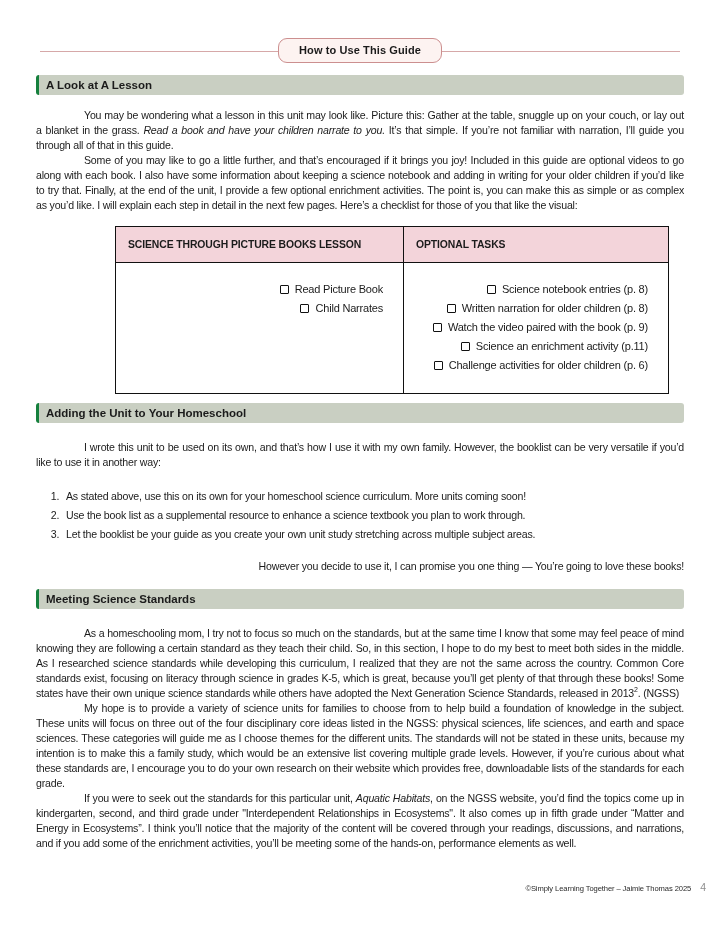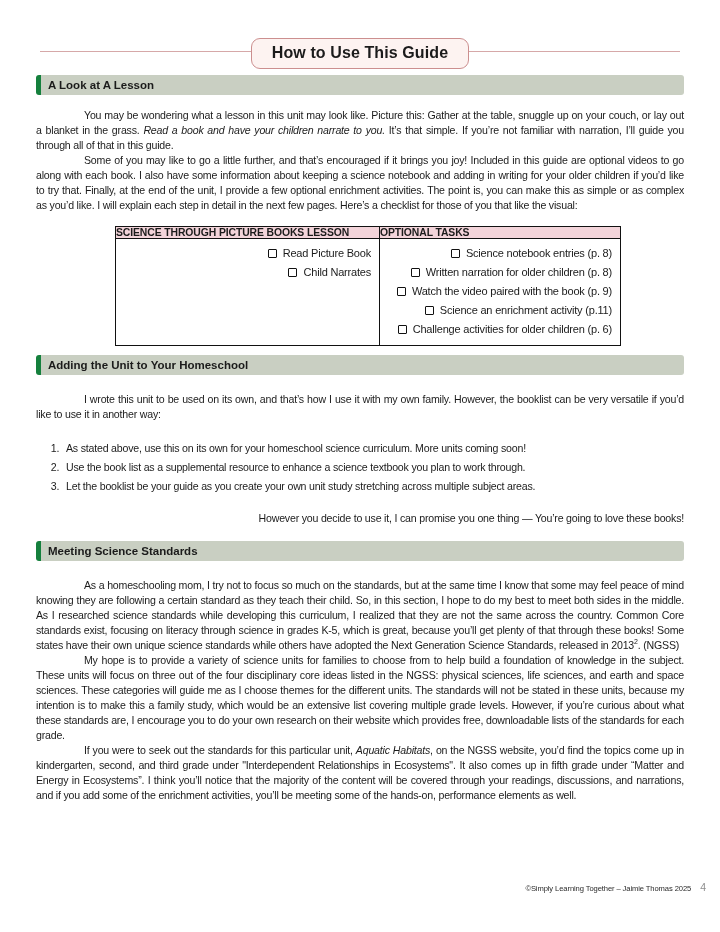--- a/index.html
+++ b/index.html
@@ -11,47 +11,47 @@
   
   .badge-row { position:relative; height:27px; margin-top:38px; }
   .rule {
     position:absolute; left:40px; right:40px; top:13px;
     border-top:1px solid #d6a8a8;
   }
   .badge {
     position:relative; margin:0 auto; width:max-content;
     background:#fdf3f1; border:1.5px solid #cc8f8f; border-radius:9px;
     padding:5px 20px 6px 20px;
-    font-weight:bold; font-size:16px; letter-spacing:0.1px;
+    font-weight:bold; font-size:11px; letter-spacing:0.1px;
   }
   
   .content { padding:0 36px; }
   .section-bar {
     margin-top:10px;
-    background:#c9cfc2; border-left:5px solid #15803d; border-radius:3px;
+    background:#c9cfc2; border-left:3px solid #15803d; border-radius:3px;
     padding:4px 8px 4px 7px;
     font-weight:bold; font-size:11.5px;
   }
   .section-bar.sp { margin-top:9px; }
   p.body-p {
     margin:0; font-size:10.6px; line-height:15px; letter-spacing:-0.2px;
     text-align:justify; text-indent:48px;
   }
   p.first { margin-top:13px; }
   p.gap { margin-top:17px; }
   p.noj { text-align:right; }
   i { font-style:italic; }
   sup { font-size:7px; line-height:0; }
   
   table.checklist-table {
     margin:13px 0 0 79px; border-collapse:collapse; width:503px;
     table-layout:fixed;
   }
   table.checklist-table td {
-    border:1.6px solid #111; vertical-align:top; padding:0;
+    border:1.6px solid #111; vertical-align:top; padding:12px;
   }
   td.c1 { width:263px; }
   td.c2 { width:240px; }
   .th {
     background:#f3d4da; font-weight:bold; font-size:10.4px;
     padding:6px 8px 6px 8px; letter-spacing:-0.1px;
   }
   ul.checklist { list-style:none; margin:5px 0 6px 0; padding:0 8px 0 9px; }
   ul.checklist li {
     font-size:11px; line-height:19px; letter-spacing:-0.2px;

